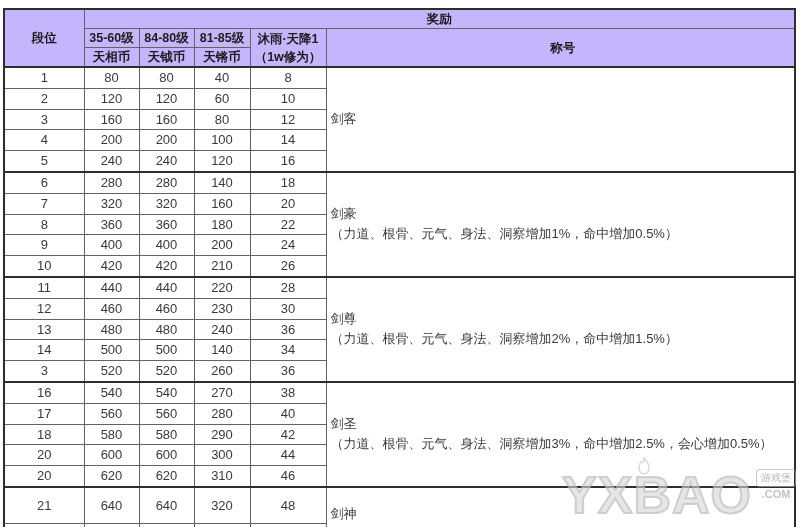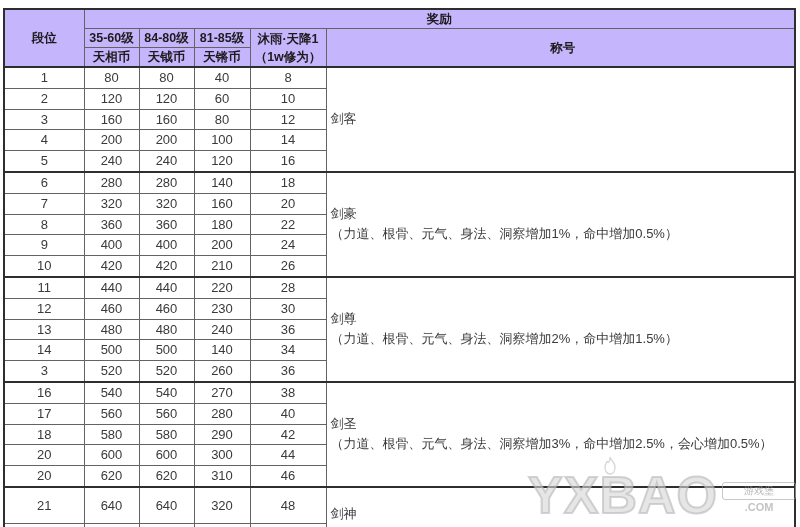--- a/index.html
+++ b/index.html
@@ -60,21 +60,20 @@
     line-height: 20px;
     white-space: nowrap;
   }
   tbody tr.group-start td { border-top: 2px solid #2e2e2e; }
   
   .watermark {
     position: absolute;
     right: 4px;
     bottom: 6px;
     display: flex;
-    align-items: flex-end;
     pointer-events: none;
     z-index: 5;
     margin-top: 32px;
   }
   .wm-brand {
     font-size: 52px;
     font-weight: 800;
     letter-spacing: 1px;
     color: rgba(245,245,245,0.35);
     -webkit-text-stroke: 2px rgba(178,178,178,0.55);
@@ -94,21 +93,21 @@
     flex-direction: column;
     align-items: center;
     margin-left: 4px;
     margin-bottom: 8px;
   }
   .wm-site {
     font-size: 10px;
     color: rgba(160,160,160,0.75);
     border: 1px solid rgba(170,170,170,0.65);
     border-radius: 3px;
-    padding: 1px 21px;
+    padding: 1px 4px;
     white-space: nowrap;
   }
   .wm-domain {
     font-size: 11px;
     font-weight: bold;
     color: rgba(170,170,170,0.7);
     margin-top: 1px;
   }
 </style>
 </head>

